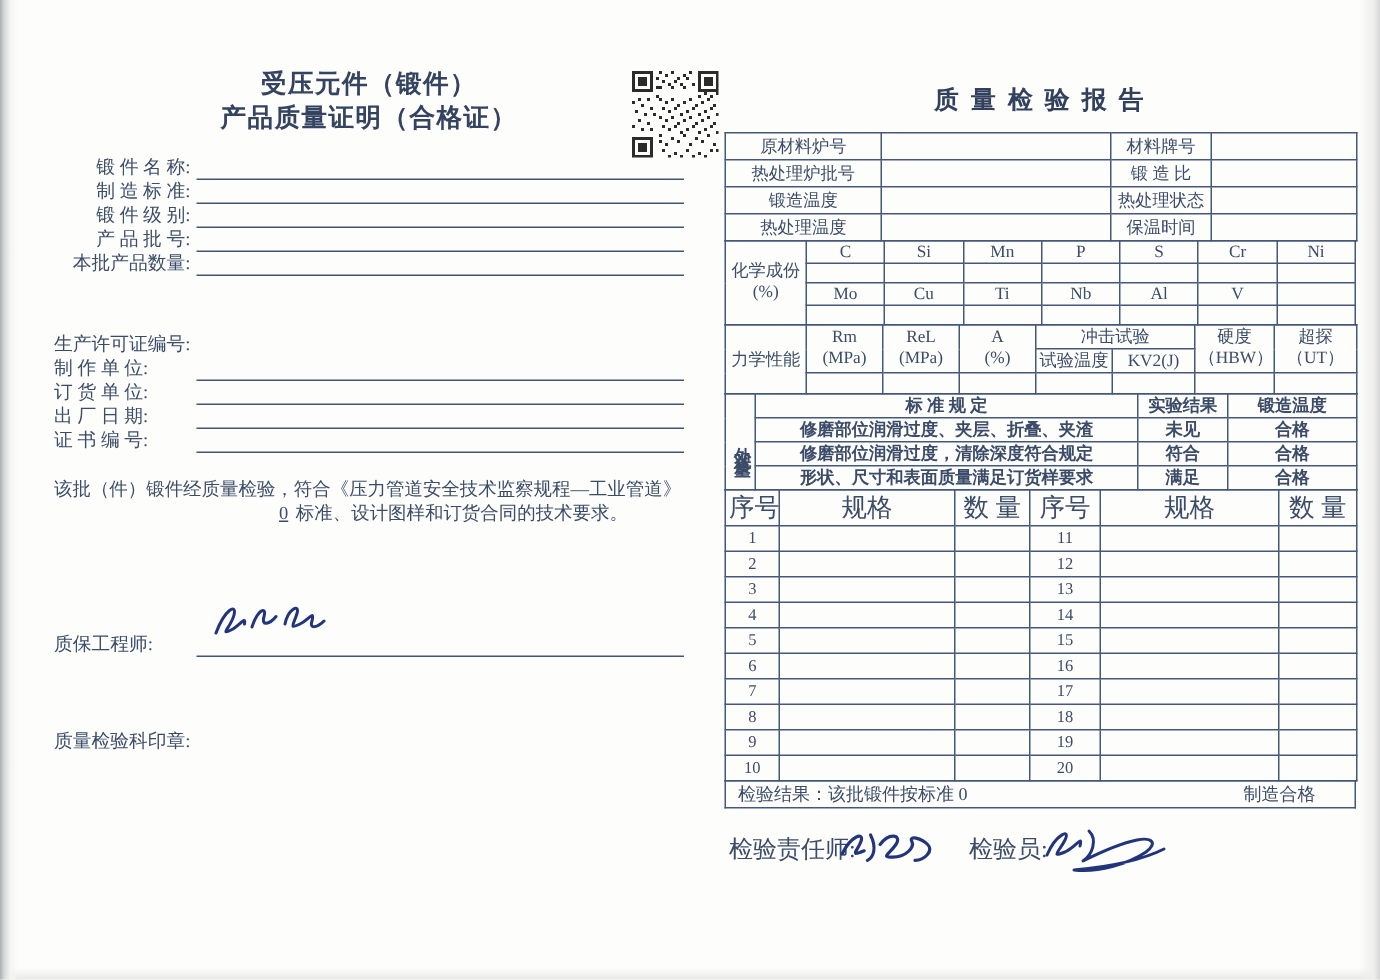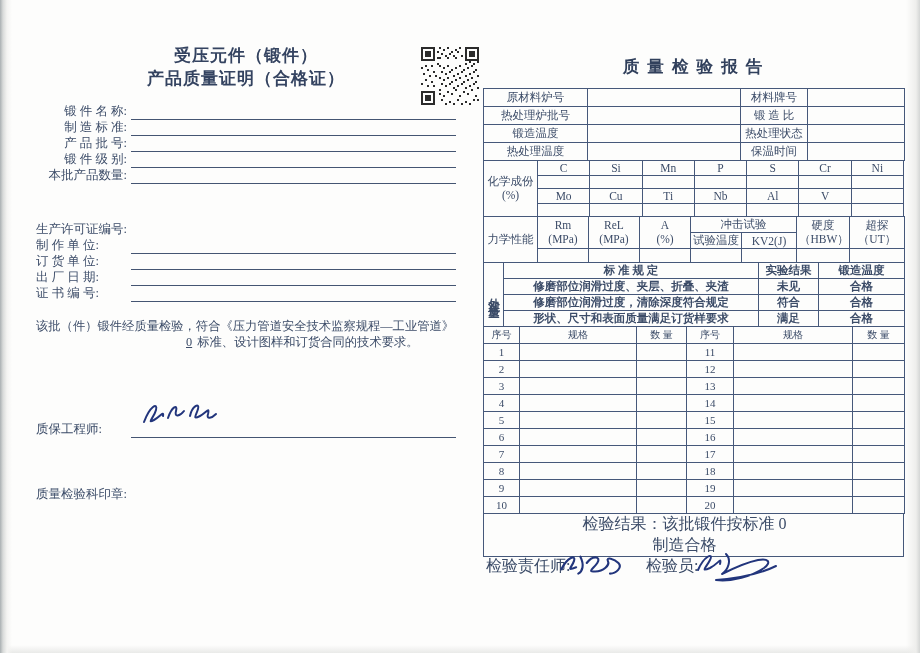--- a/index.html
+++ b/index.html
@@ -46,25 +46,25 @@
   table + table{ margin-top:-1px; }
   td,th{ border:1px solid #46587a; font-weight:normal; text-align:center;
     font-size:11.5px; color:#3c4c68; padding:0 2px; overflow:hidden; white-space:nowrap; }
   .t-info td{ height:18px; }
   .t-chem td{ height:15px; }
   .t-chem td.blankrow{ height:13px; }
   .t-mech td{ height:16px; }
   .t-mech td.blankrow{ height:14px; }
   .t-app td{ height:15px;font-weight:bold; }
   .t-spec td{ height:17px; font-size:11px; }
-  .t-spec td.hd{ font-size:10px; }
+  .t-spec td.hd{ font-size:17px; }
   .t-result td{ height:18px; }
   .vlabel{ writing-mode:vertical-rl; text-orientation:upright; letter-spacing:3px; font-size:11.5px; padding:1px 0; }
   .two-line{ line-height:1.15; white-space:normal; }
-  .result-flex{ display:flex; justify-content:space-between; padding:0 24px 0 6px; font-size:16px;flex-direction:column; }
+  .result-flex{ display:flex; justify-content:space-between; padding:0 24px 0 6px; font-size:12px; }
   .sig-row{ position:absolute; left:0; top:548px; width:421px; height:44px; font-size:16px; }
   .sig-label1{ position:absolute; left:3px; top:8px; }
   .sig1-svg{ position:absolute; left:72px; top:0px; }
   .sig-label2{ position:absolute; left:163px; top:8px; }
   .sig2-svg{ position:absolute; left:205px; top:-4px; }
   svg.sig path{ fill:none; stroke:#22357c; stroke-width:2; stroke-linecap:round; stroke-linejoin:round; }
 </style>
 </head>
 <body>
 
@@ -102,25 +102,25 @@
     <div class="field-group fg1">
       <div class="field-row">
           <span class="field-label">锻 件 名 称:</span>
           <span class="field-line"></span>
         </div>
       <div class="field-row">
           <span class="field-label">制 造 标 准:</span>
           <span class="field-line"></span>
         </div>
       <div class="field-row">
+          <span class="field-label">锻 件 级 别:</span>
+          <span class="field-line"></span>
+        </div>
+      <div class="field-row">
           <span class="field-label">产 品 批 号:</span>
-          <span class="field-line"></span>
-        </div>
-      <div class="field-row">
-          <span class="field-label">锻 件 级 别:</span>
           <span class="field-line"></span>
         </div>
       <div class="field-row">
           <span class="field-label">本批产品数量:</span>
           <span class="field-line"></span>
         </div>
     </div>
 
     <div class="field-group fg2">
       <div class="field-row">

